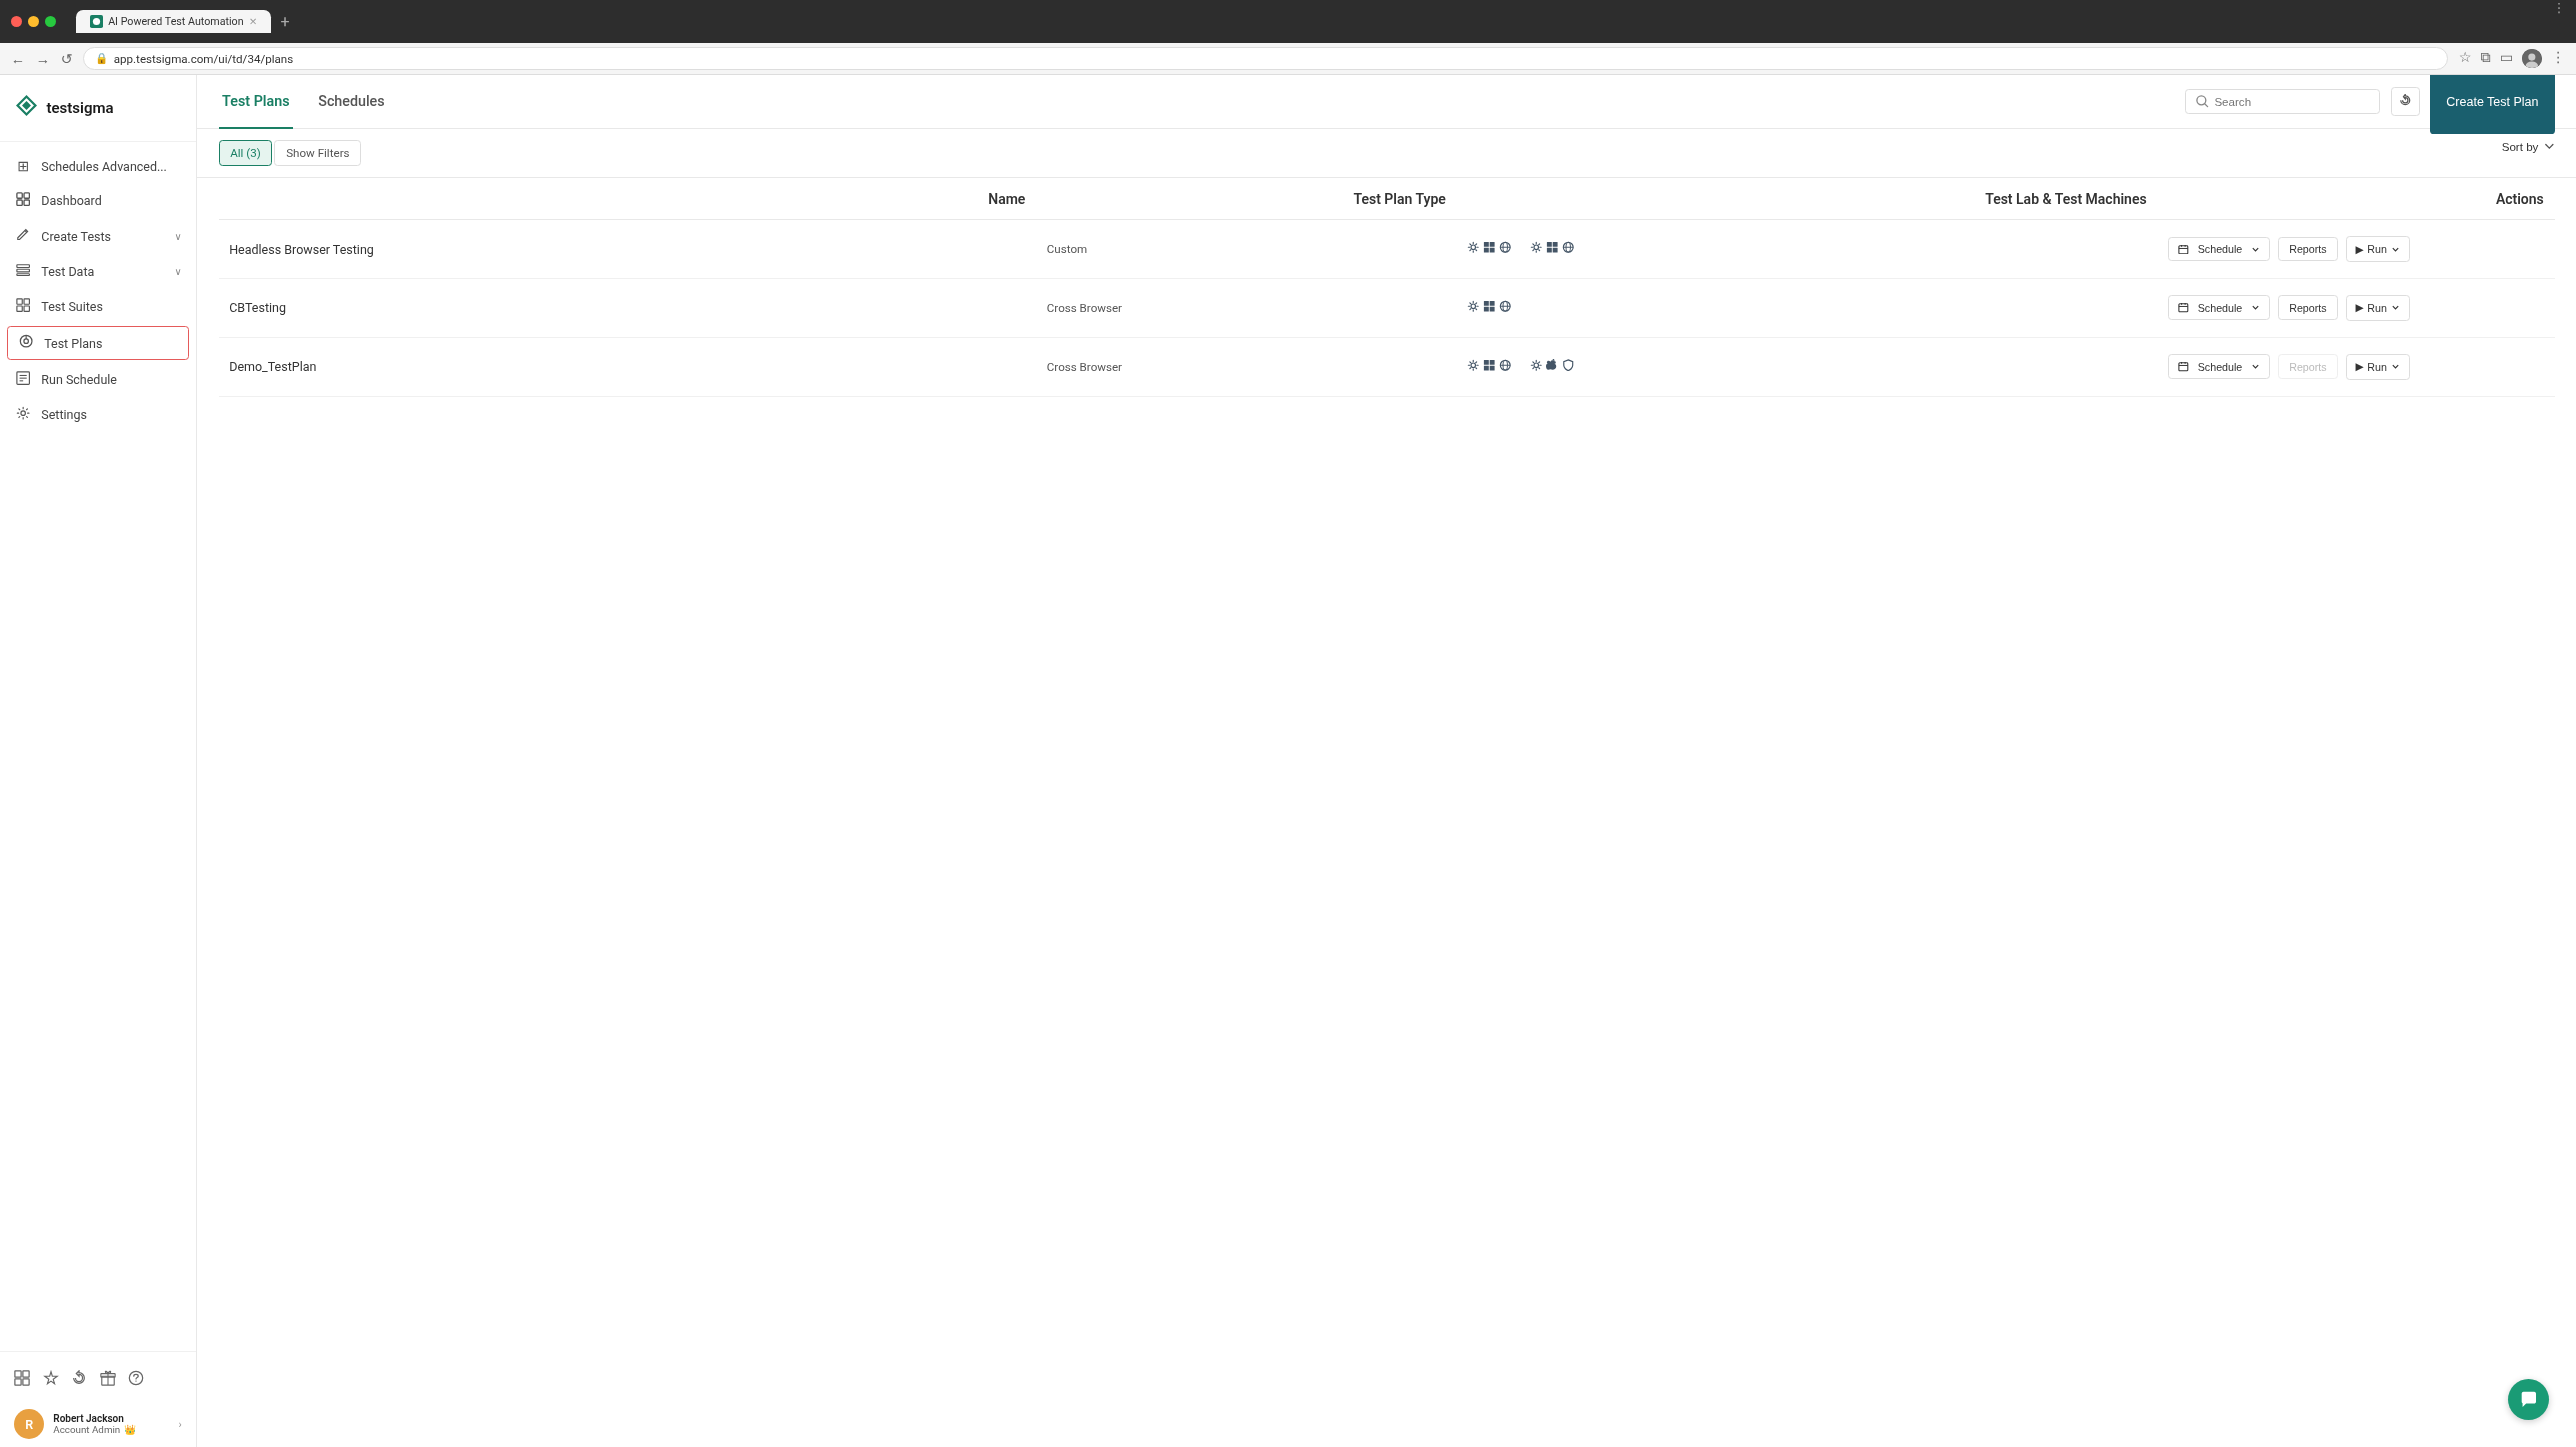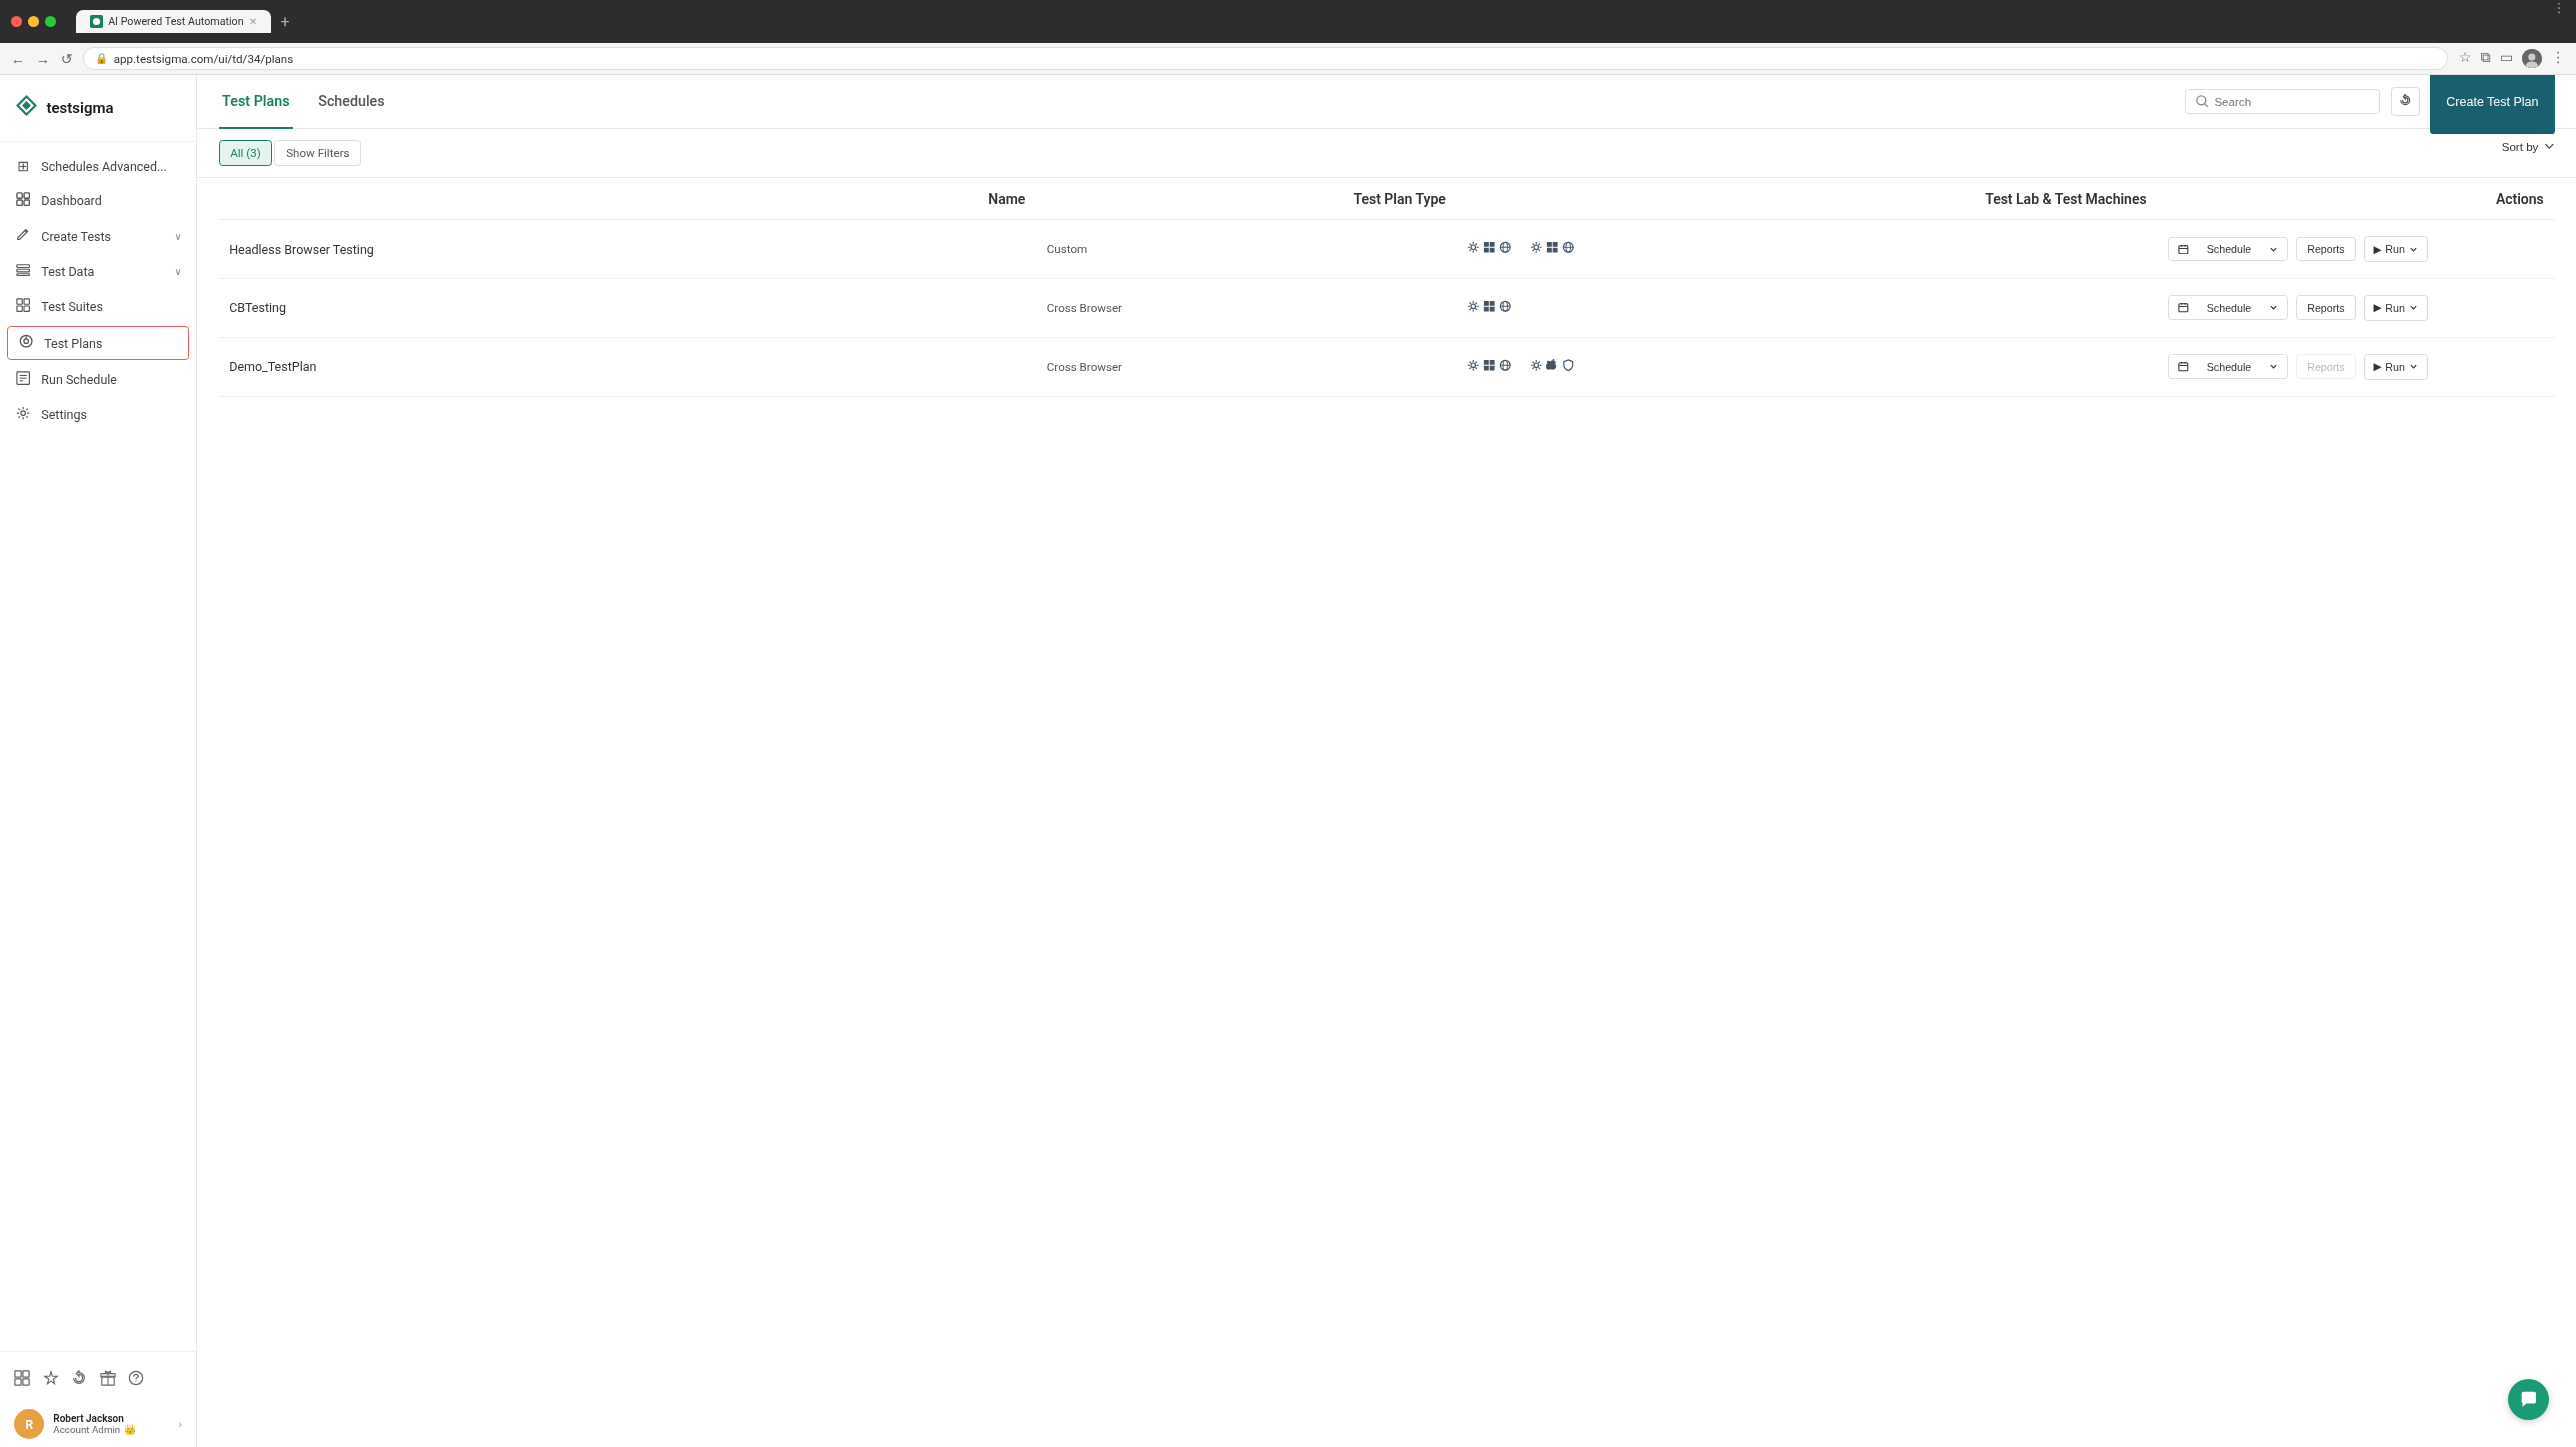--- a/index.html
+++ b/index.html
@@ -248,21 +248,21 @@
     .row-name { font-size: 12.5px; color: #333; }
     .row-type { color: #555; }
     .machine-icons { display: flex; align-items: center; gap: 5.4px; flex-wrap: wrap; }
     .machine-group { display: flex; align-items: center; gap: 3.6px; }
     .micon { font-size: 12.5px; color: #456; }
     .machine-sep { color: #ccc; margin: 0 3.6px; font-size: 12.5px; }
     .actions-cell { display: flex; align-items: center; gap: 7.2px; }
     .schedule-btn {
       display: flex;
       align-items: center;
-      gap: 18px;
+      gap: 9px;
       border: 0.9px solid #ddd;
       border-radius: 3.6px;
       padding: 5.4px 9px;
       font-size: 10.7px;
       color: #333;
       cursor: pointer;
       background: white;
     }
     .reports-btn {
       border: 0.9px solid #ddd;

